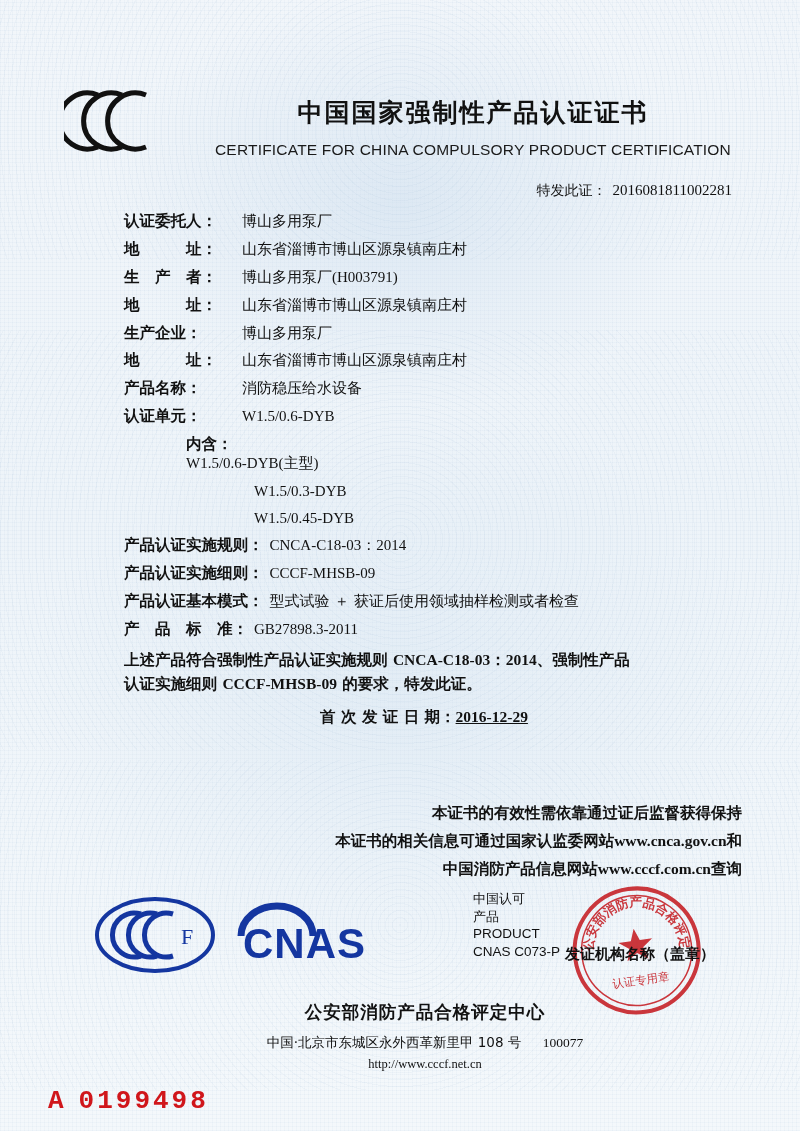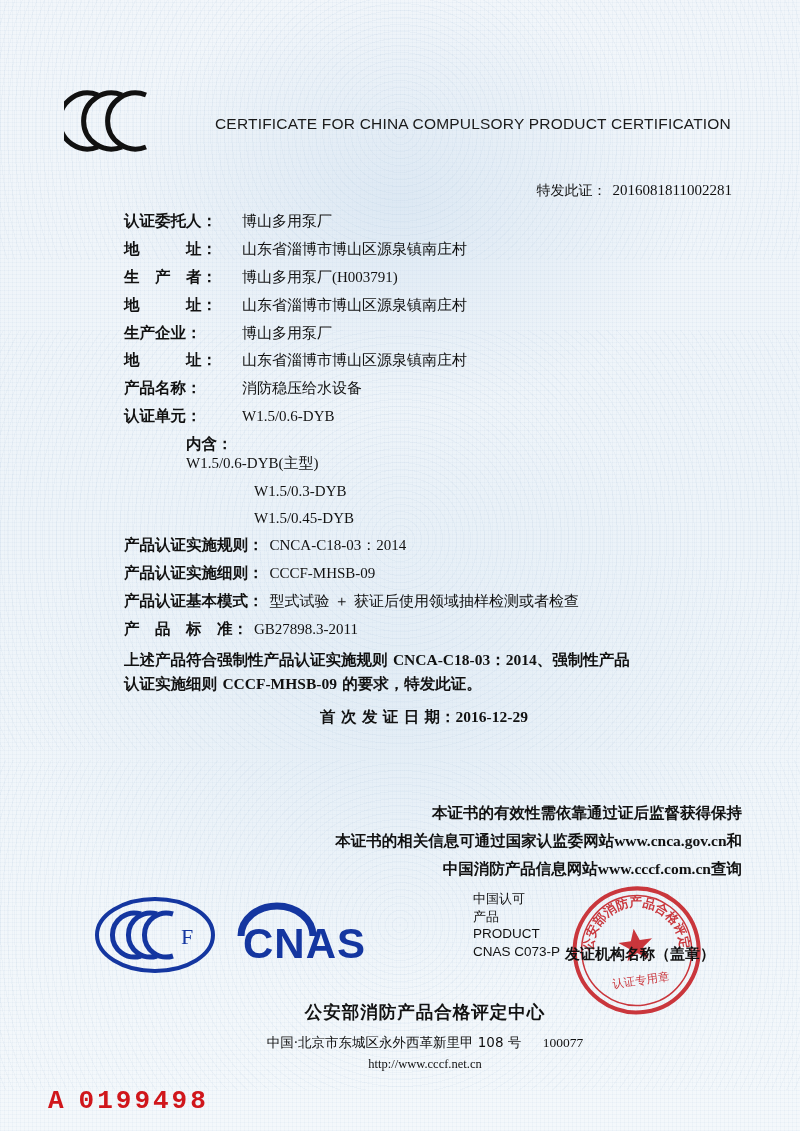--- a/index.html
+++ b/index.html
@@ -37,21 +37,21 @@
 
   .title-block{
     position:absolute;left:190px;top:96px;width:566px;text-align:center;
   }
   .title-cn{
     font-family:"DejaVu Sans", sans-serif;
     font-weight:bold;font-size:25px;color:#111;letter-spacing:2px;
   }
   .title-en{
     font-family:"Liberation Sans", sans-serif;
-    font-size:15.5px;color:#1a1a1a;margin-top:19px;letter-spacing:.2px;
+    font-size:15.5px;color:#1a1a1a;margin-top:12px;letter-spacing:.2px;
   }
 
   .cert-no{
     position:absolute;right:68px;top:182px;
     font-family:"DejaVu Sans", sans-serif;
     font-size:14px;color:#111;
   }
   .cert-no .val{font-family:"Liberation Serif", serif;}
 
   .body{
@@ -81,21 +81,21 @@
     margin-top:4px;
     font-family:"DejaVu Sans", sans-serif;
     font-weight:bold;font-size:15.5px;line-height:1.6;
   }
   .statement .reg{font-family:"Liberation Serif", serif;font-weight:bold;}
 
   .issue-first{
     margin-top:10px;text-align:center;
     font-family:"DejaVu Sans", sans-serif;font-weight:bold;font-size:15.5px;
   }
-  .issue-first .d{font-family:"Liberation Serif", serif;}
+  .issue-first .d{font-family:"Liberation Serif", serif;text-decoration:underline;}
   .issue-row{
     margin-top:9px;text-align:center;
     font-family:"DejaVu Sans", sans-serif;font-weight:bold;font-size:15.5px;
   }
 
   .notes{
     position:absolute;left:132px;top:800px;width:610px;text-align:right;
     font-family:"DejaVu Sans", sans-serif;font-weight:bold;font-size:15.5px;
     line-height:1.75;color:#111;
   }
@@ -144,20 +144,21 @@
     <svg width="96" height="72" viewBox="0 0 96 72">
       <g fill="none" stroke="#111111" stroke-width="5">
         <path d="M34 10 A28 28 0 1 0 34 62"></path>
         <path d="M58 10 A28 28 0 1 0 58 62"></path>
         <path d="M82 10 A28 28 0 1 0 82 62"></path>
       </g>
     </svg>
   </div>
 
   <div class="title-block">
+    <div class="title-cn">中国国家强制性产品认证证书</div>
     <div class="title-en">CERTIFICATE FOR CHINA COMPULSORY PRODUCT CERTIFICATION</div>
   </div>
 
   <div class="cert-no">
     <span>特发此证：</span><span class="val">2016081811002281</span>
   </div>
 
   <div class="body">
 
     <div class="row">

